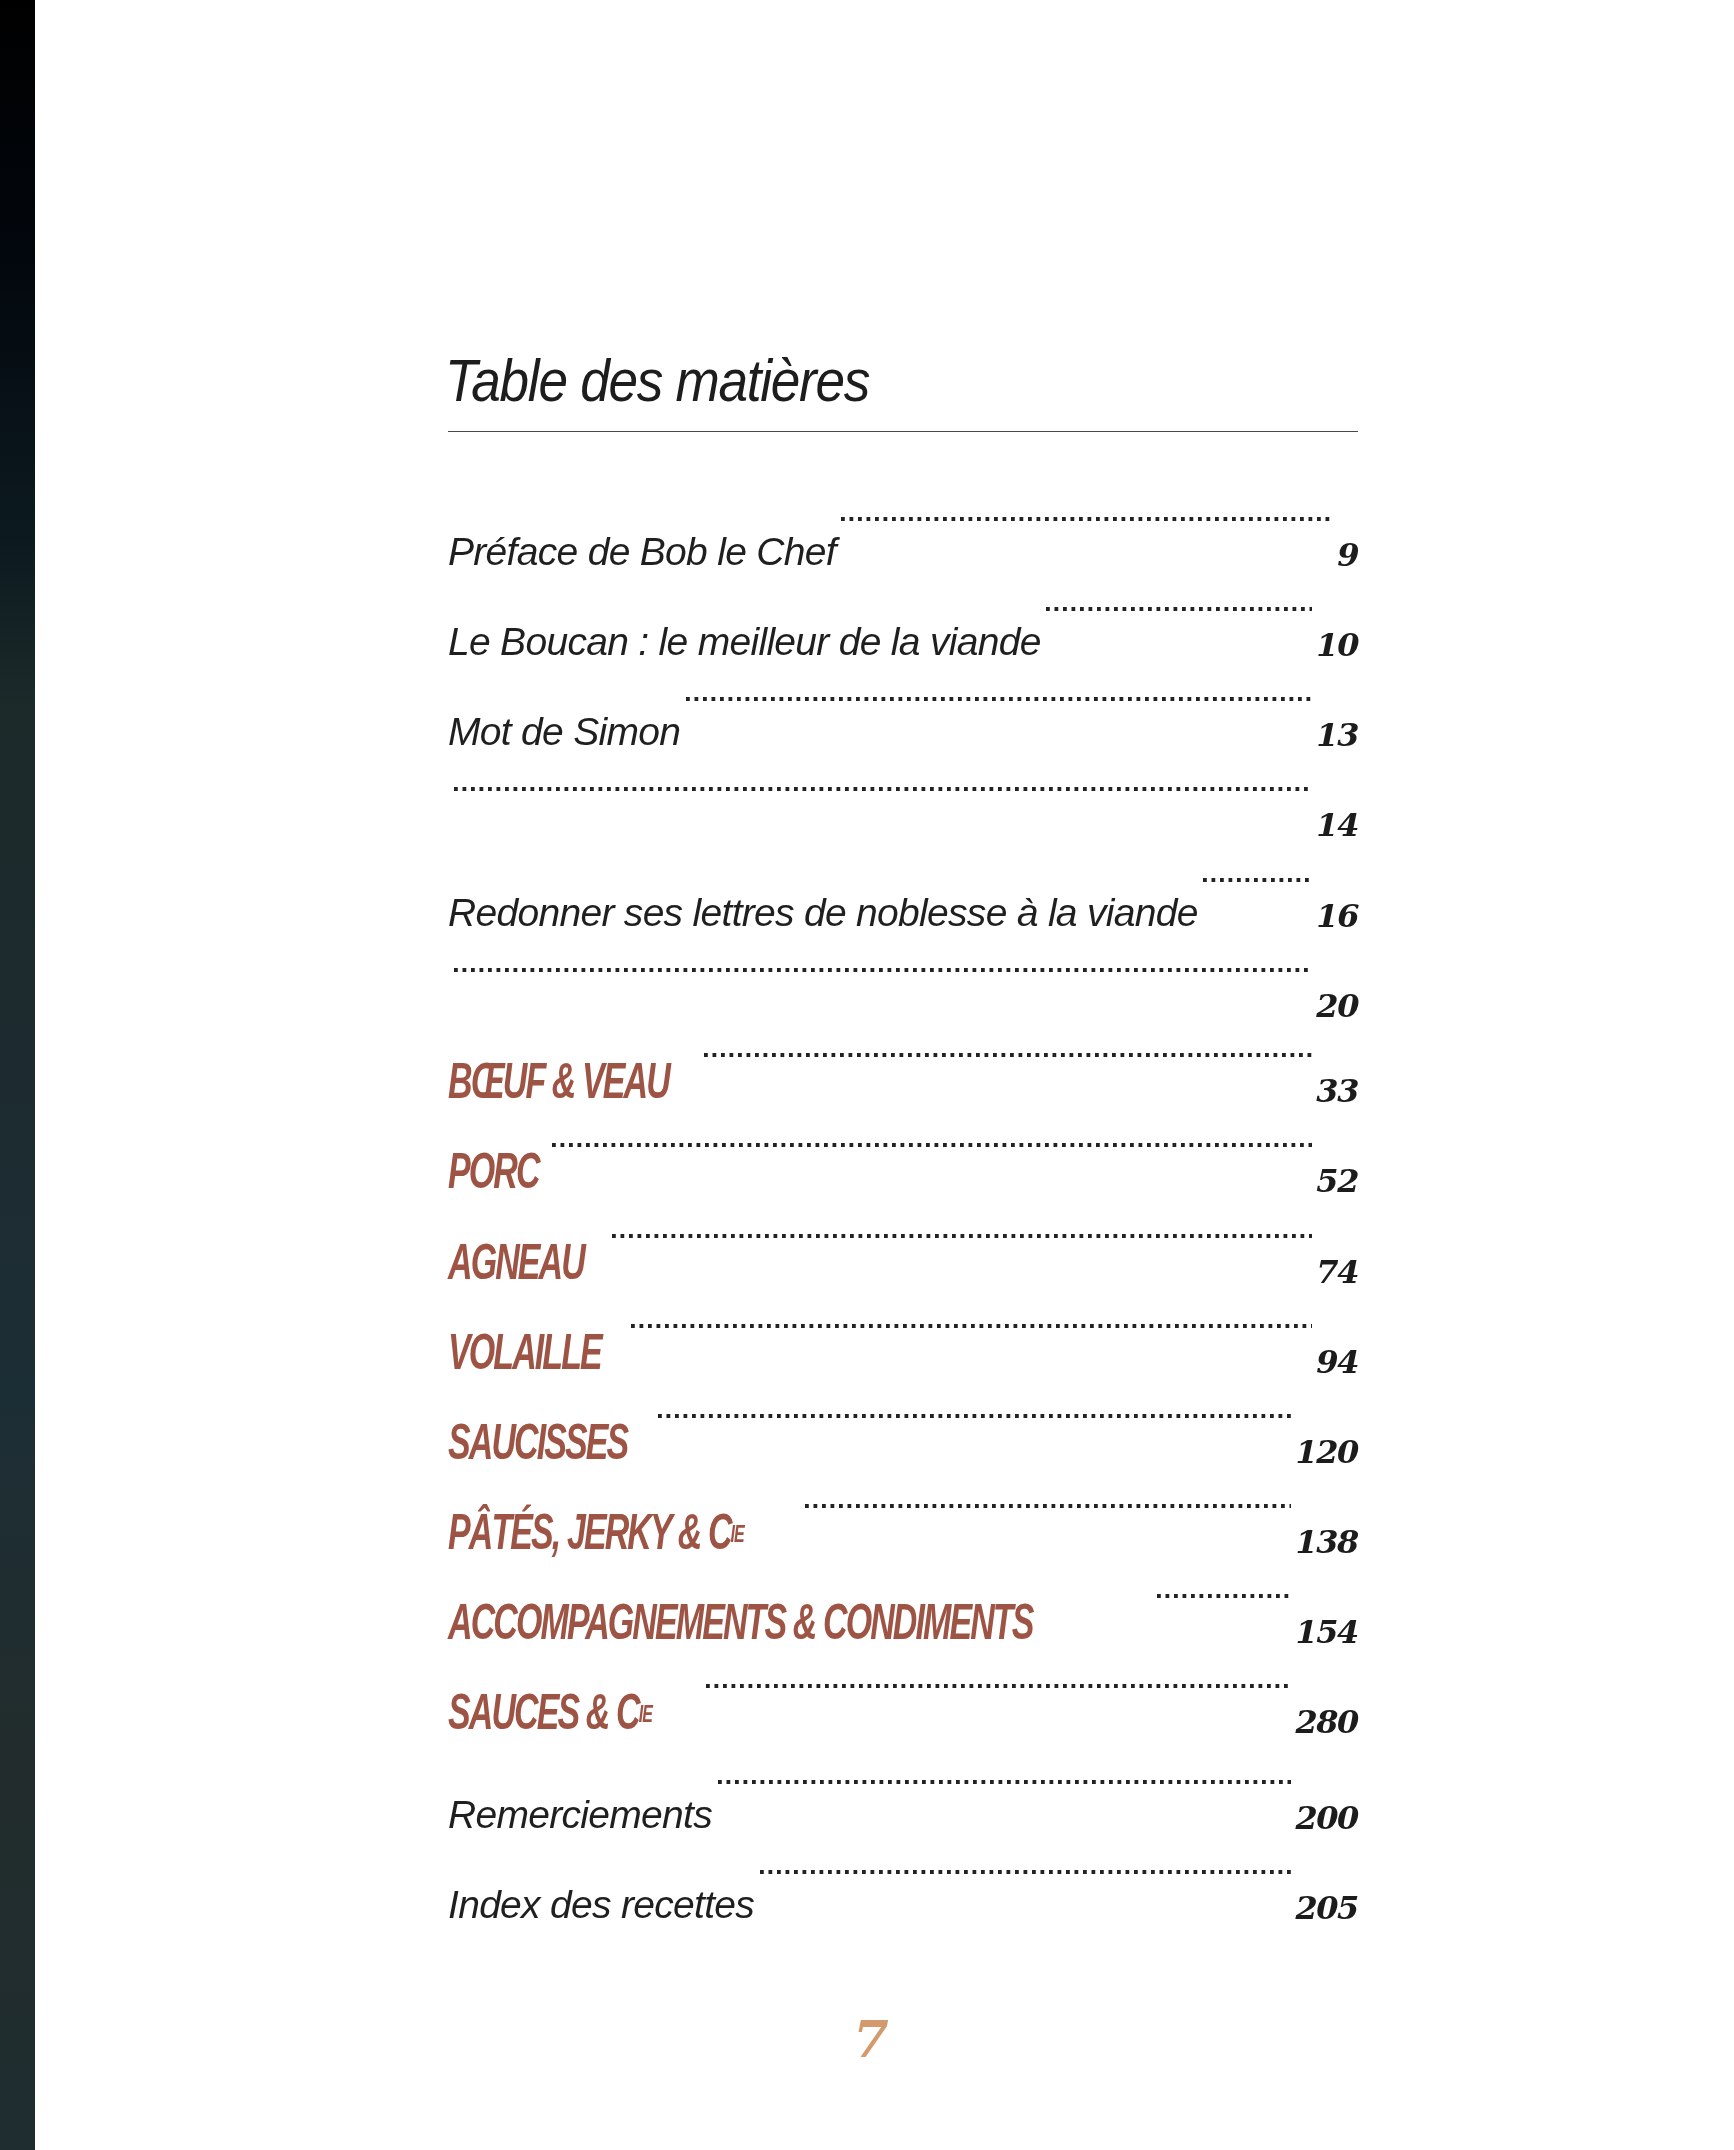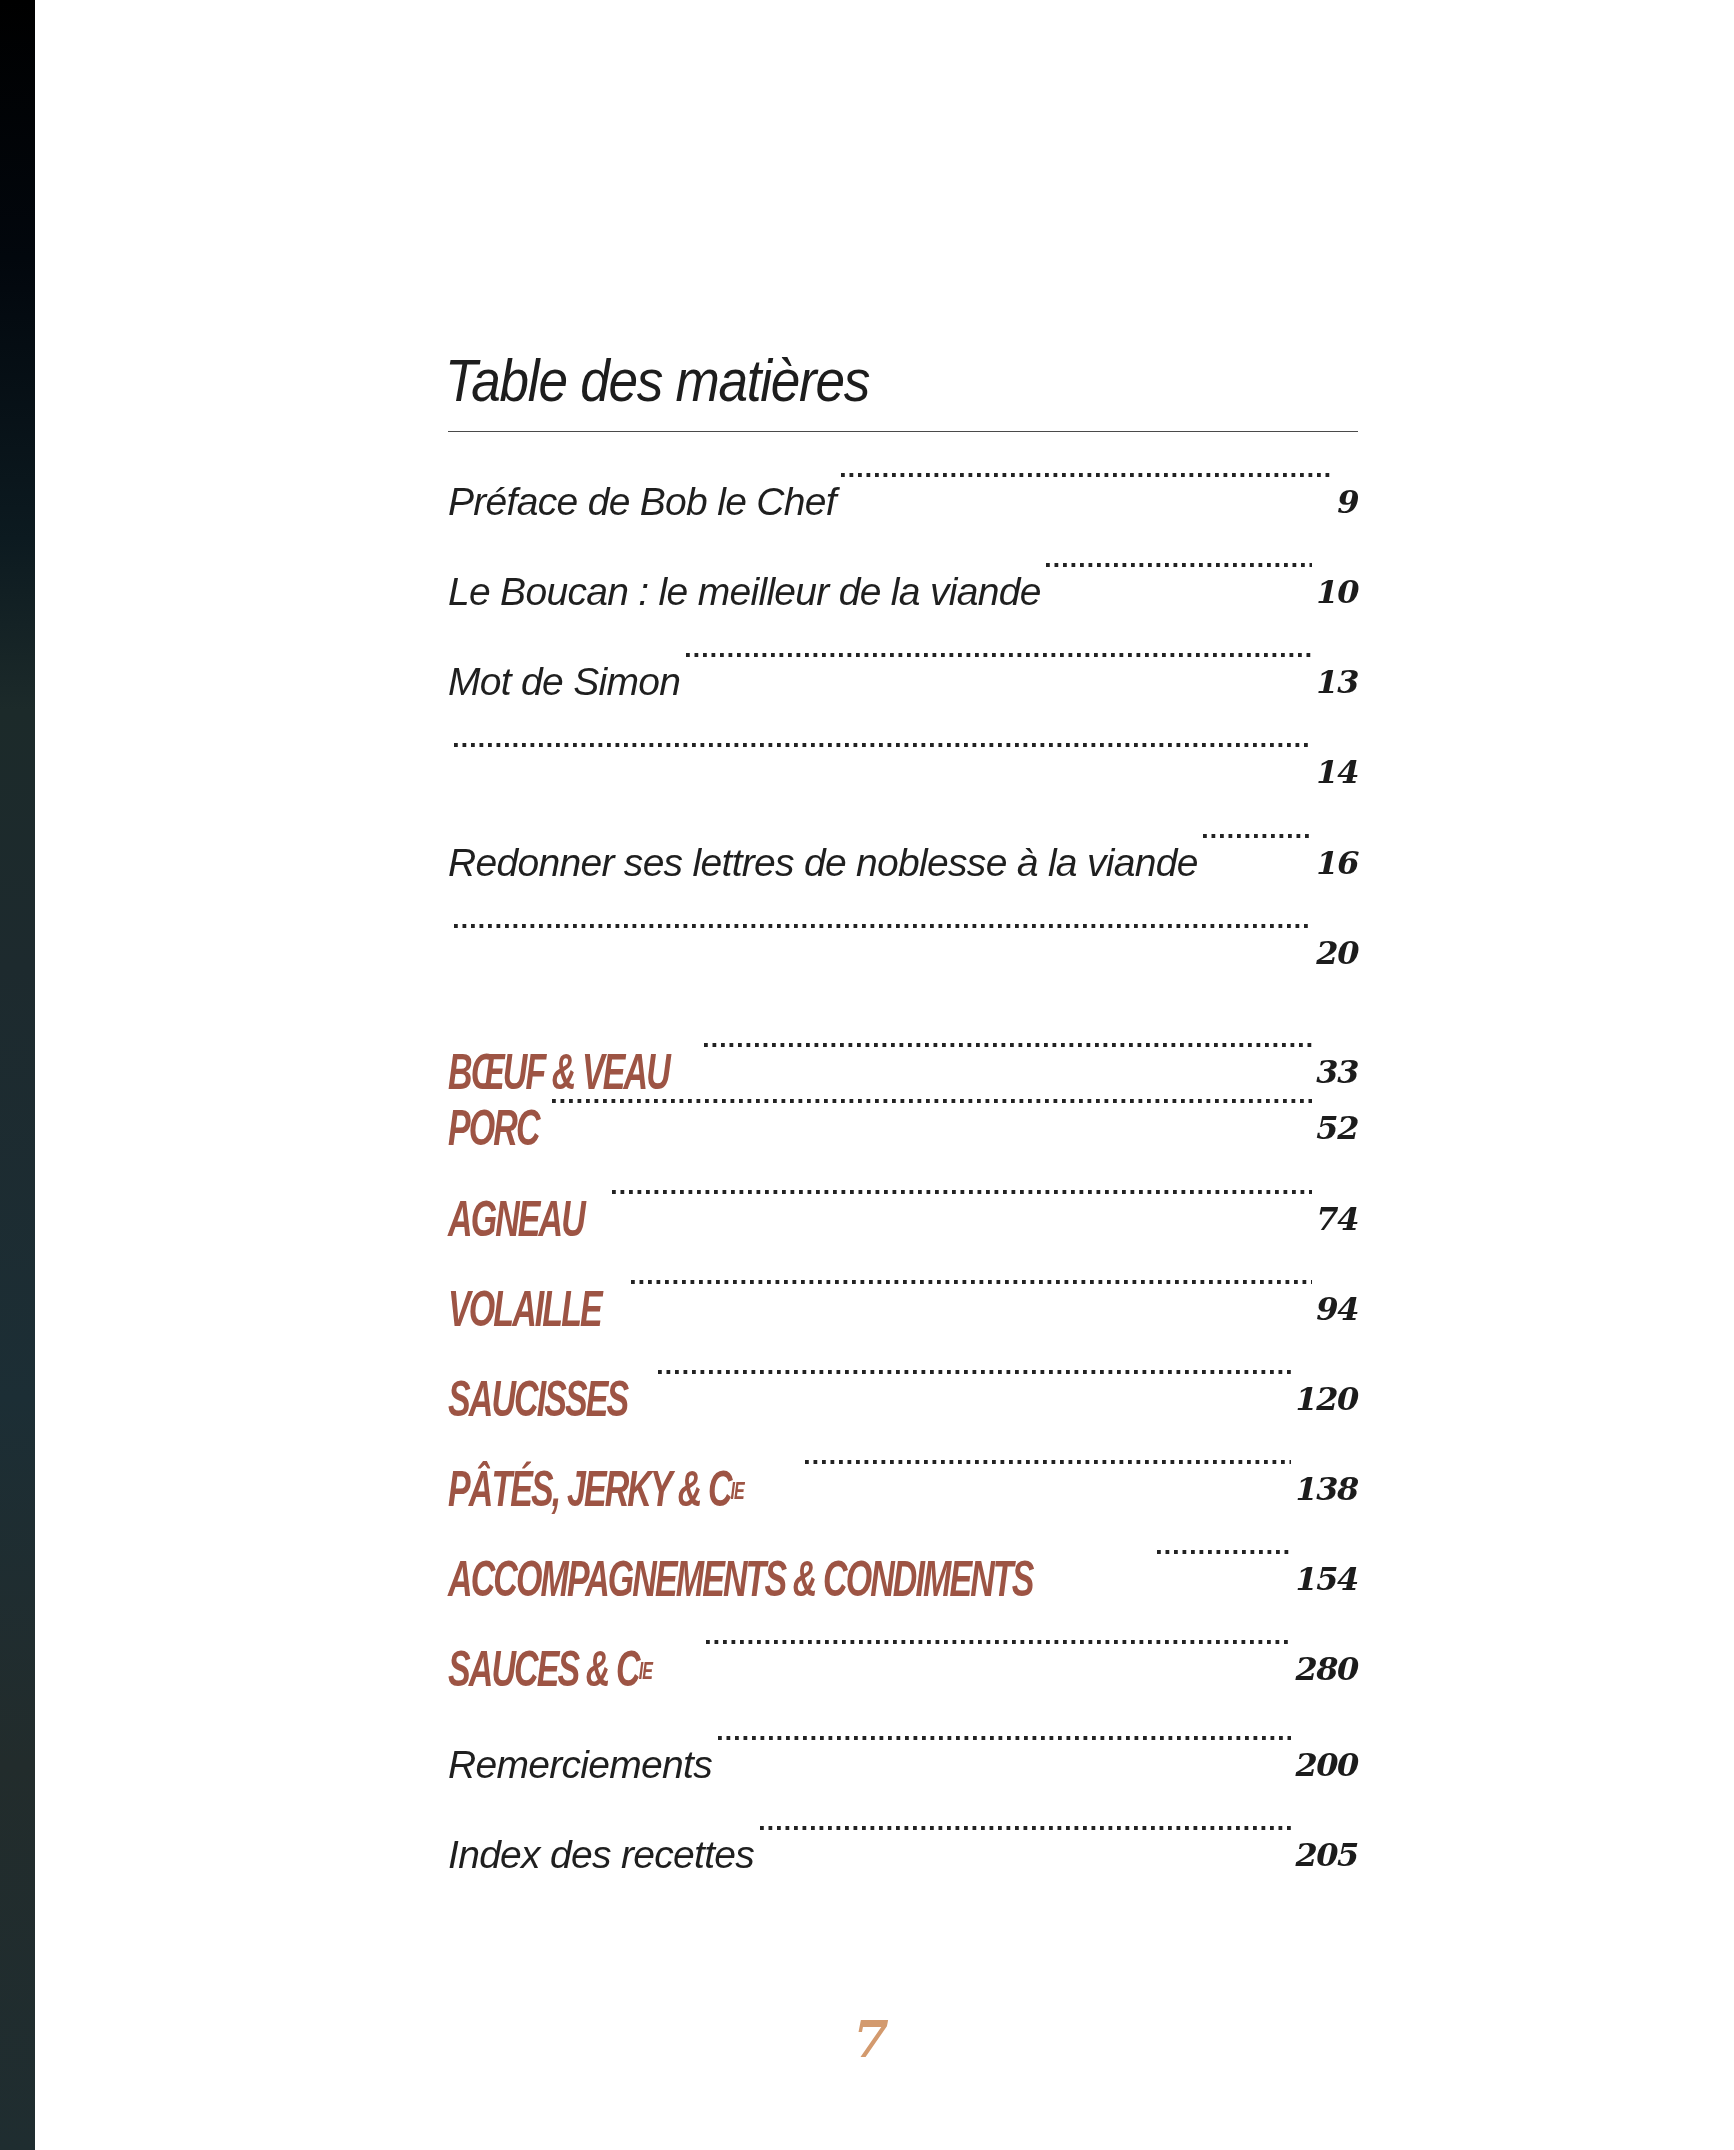--- a/index.html
+++ b/index.html
@@ -69,21 +69,22 @@
     margin: 0;
     padding: 0;
     list-style: none;
   }
   .toc-entry {
     position: absolute;
     left: 0;
     width: 910px;
     height: 56px;
     display: flex;
-    align-items: center;
+    align-items: flex-end;
+    margin-top: 44px;
   }
   .entry-label {
     flex: 0 0 auto;
     white-space: nowrap;
     font-family: "Liberation Sans", sans-serif;
     font-size: 39px;
     color: #1f1f1f;
     letter-spacing: -0.7px;
   }
   .entry-label.plain {
@@ -173,21 +174,21 @@
     </li>
     <li class="toc-entry" style="top:835px">
       <span class="entry-label plain">Redonner ses lettres de noblesse à la viande</span>
       <span class="leader"></span>
       <span class="entry-page">16</span>
     </li>
     <li class="toc-entry" style="top:925px">
       <span class="leader"></span>
       <span class="entry-page">20</span>
     </li>
-    <li class="toc-entry" style="top:1044px">
+    <li class="toc-entry" style="top:1010px">
       <span class="entry-label section">BŒUF &amp; VEAU</span>
       <span class="leader" style="margin-left:-69px"></span>
       <span class="entry-page">33</span>
     </li>
     <li class="toc-entry" style="top:1100px">
       <span class="entry-label section">PORC</span>
       <span class="leader" style="margin-left:-29px"></span>
       <span class="entry-page">52</span>
     </li>
     <li class="toc-entry" style="top:1191px">

